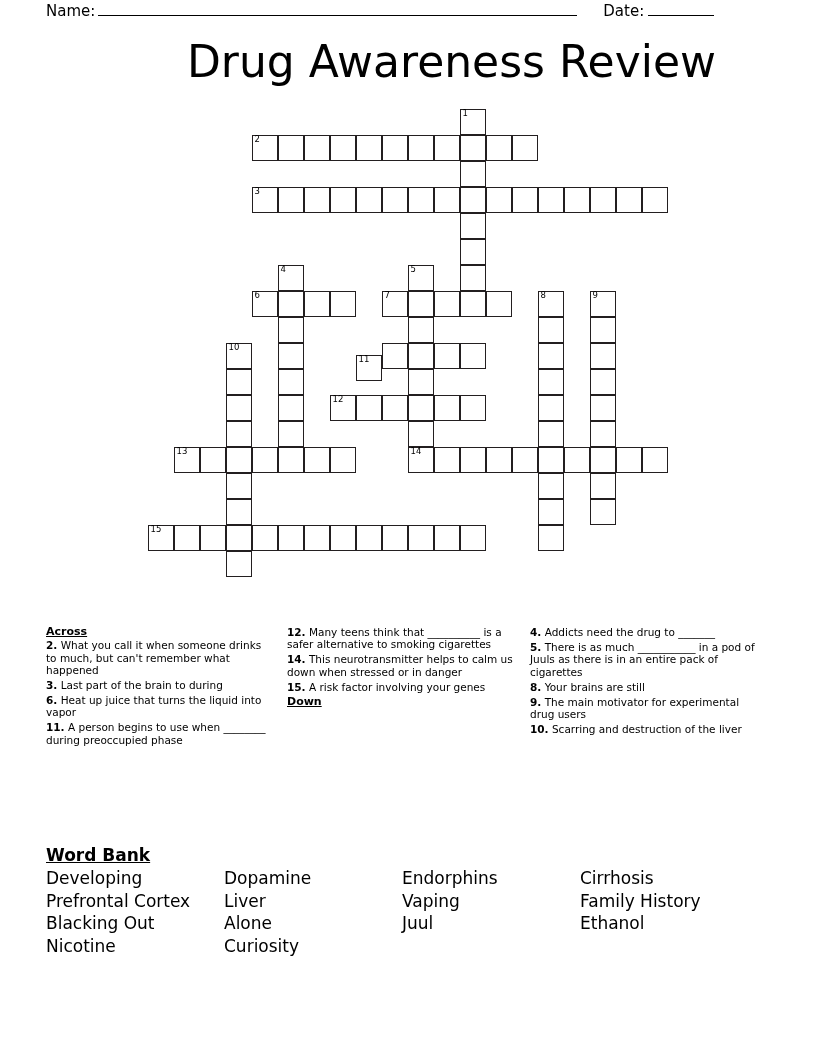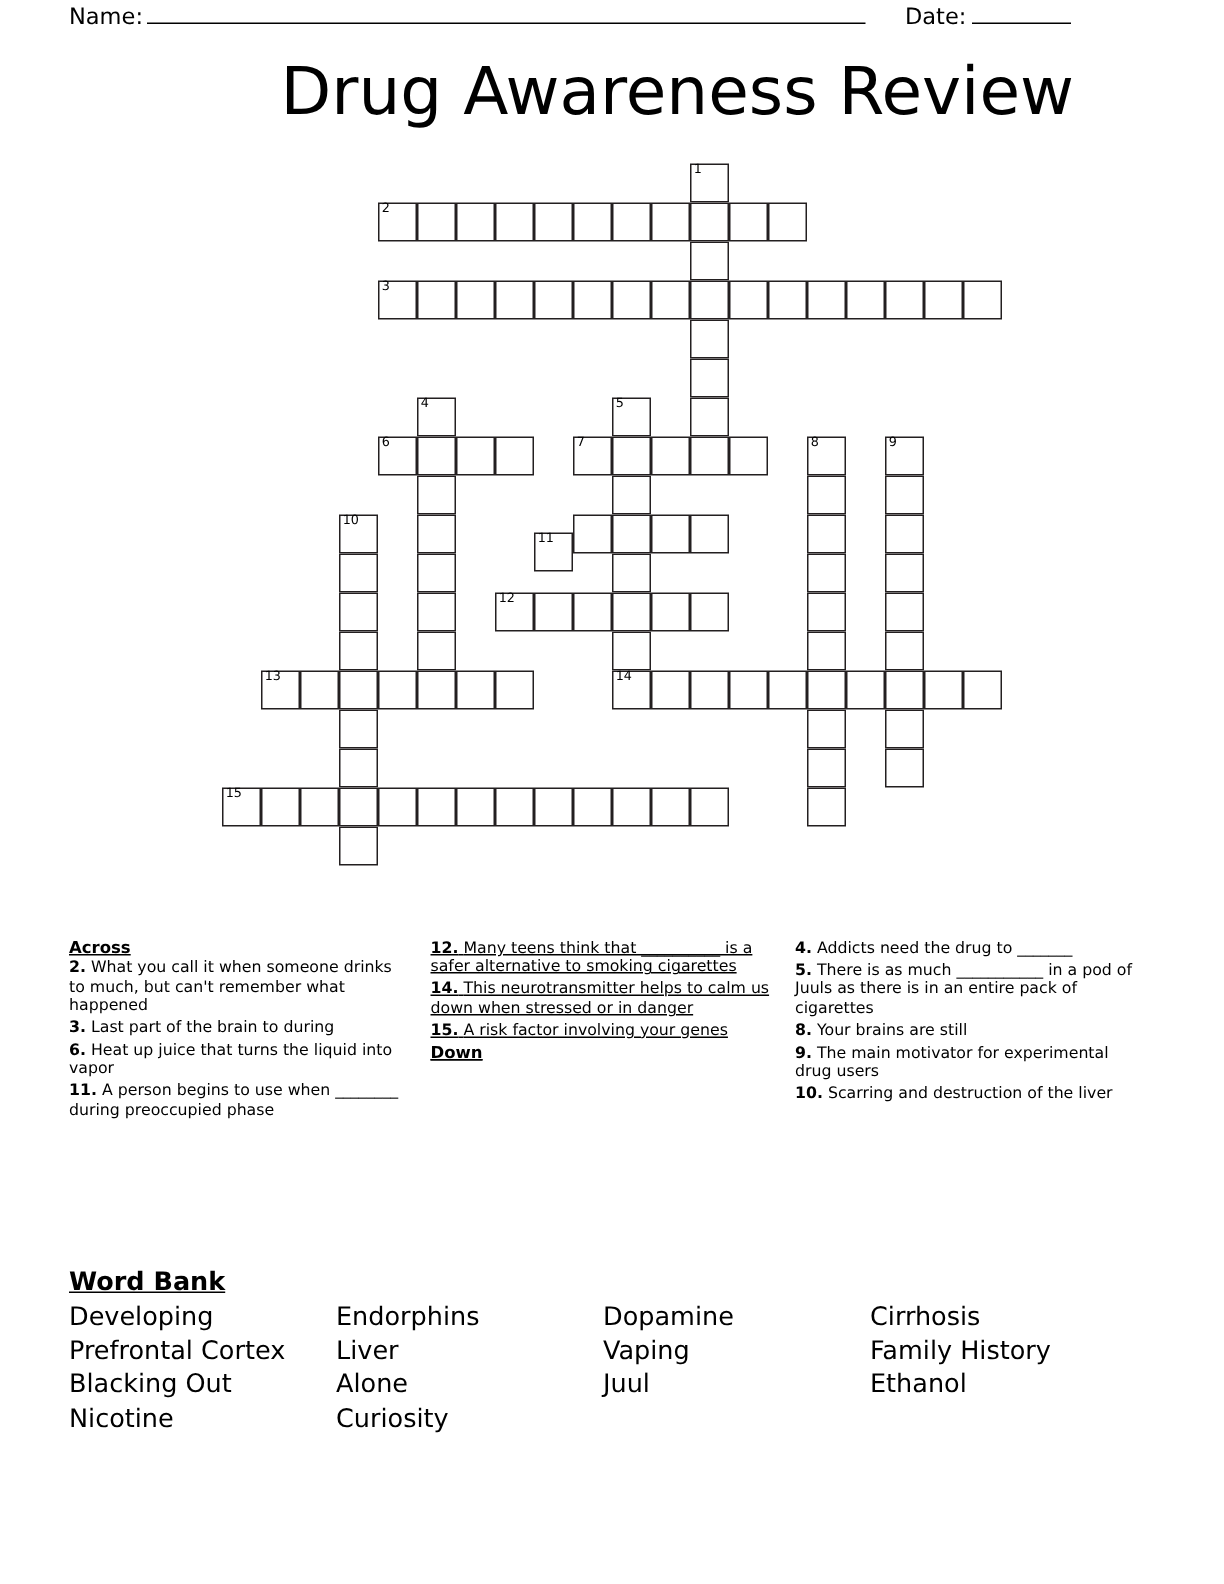--- a/index.html
+++ b/index.html
@@ -86,21 +86,21 @@
     display: flex;
     gap: 0px;
   }
   .clue-col {
     width: 241px;
     padding-right: 12px;
     font-size: 10.5px;
     line-height: 12.4px;
   }
   .clue-col.c1 { width: 241px; }
-  .clue-col.c2 { width: 243px; text-decoration: underline; }
+  .clue-col.c2 { width: 243px; }
   .clue-col.c3 { width: 240px; }
   .clue-head {
     font-weight: bold;
     text-decoration: underline;
     font-size: 11px;
     margin-bottom: 1px;
   }
   .clue {
     margin-bottom: 2.5px;
   }
@@ -352,22 +352,22 @@
       <span class="cnum">10.</span>
       <span>Scarring and destruction of the liver</span>
     </div>
   </div>
 </div>
 
 <div id="wordbank">
   <div class="wb-head">Word Bank</div>
   <div class="wb-grid">
       <div class="wb-word">Developing</div>
+      <div class="wb-word">Dopamine</div>
       <div class="wb-word">Endorphins</div>
-      <div class="wb-word">Dopamine</div>
       <div class="wb-word">Cirrhosis</div>
       <div class="wb-word">Prefrontal Cortex</div>
       <div class="wb-word">Liver</div>
       <div class="wb-word">Vaping</div>
       <div class="wb-word">Family History</div>
       <div class="wb-word">Blacking Out</div>
       <div class="wb-word">Alone</div>
       <div class="wb-word">Juul</div>
       <div class="wb-word">Ethanol</div>
       <div class="wb-word">Nicotine</div>

